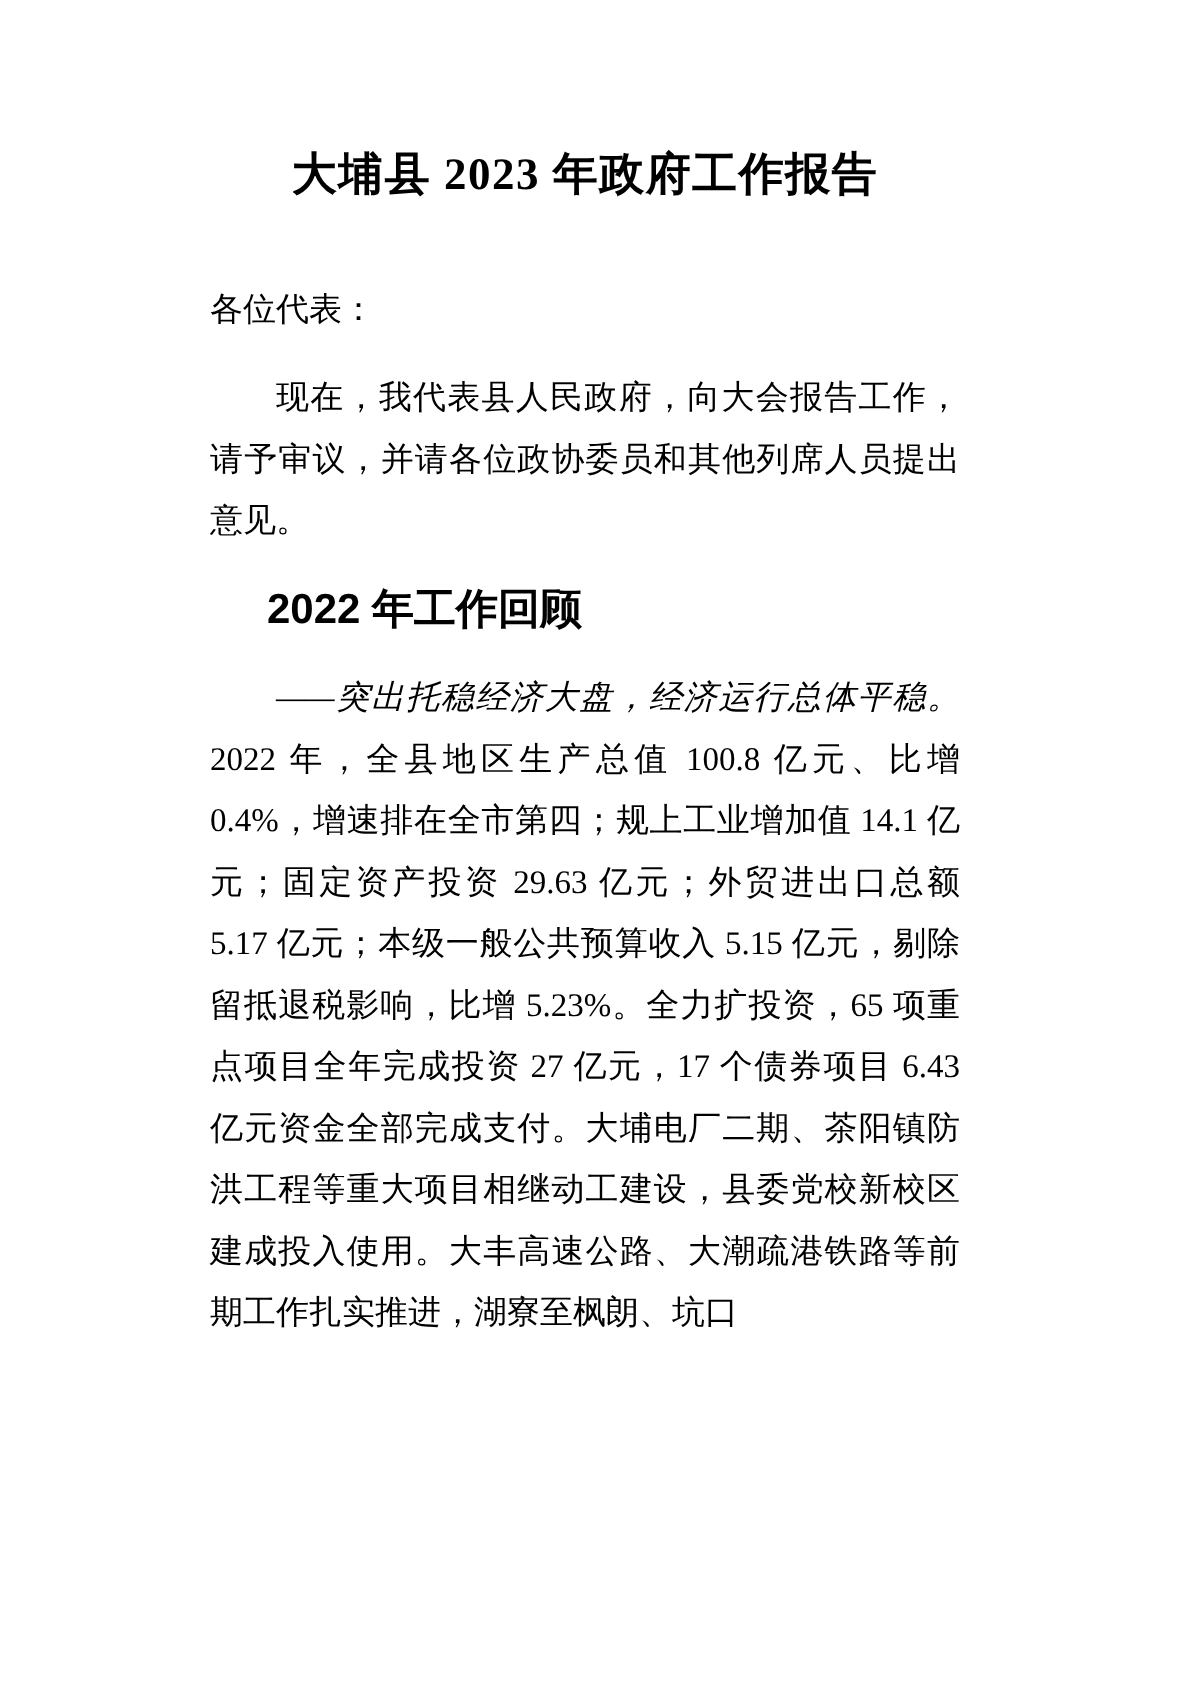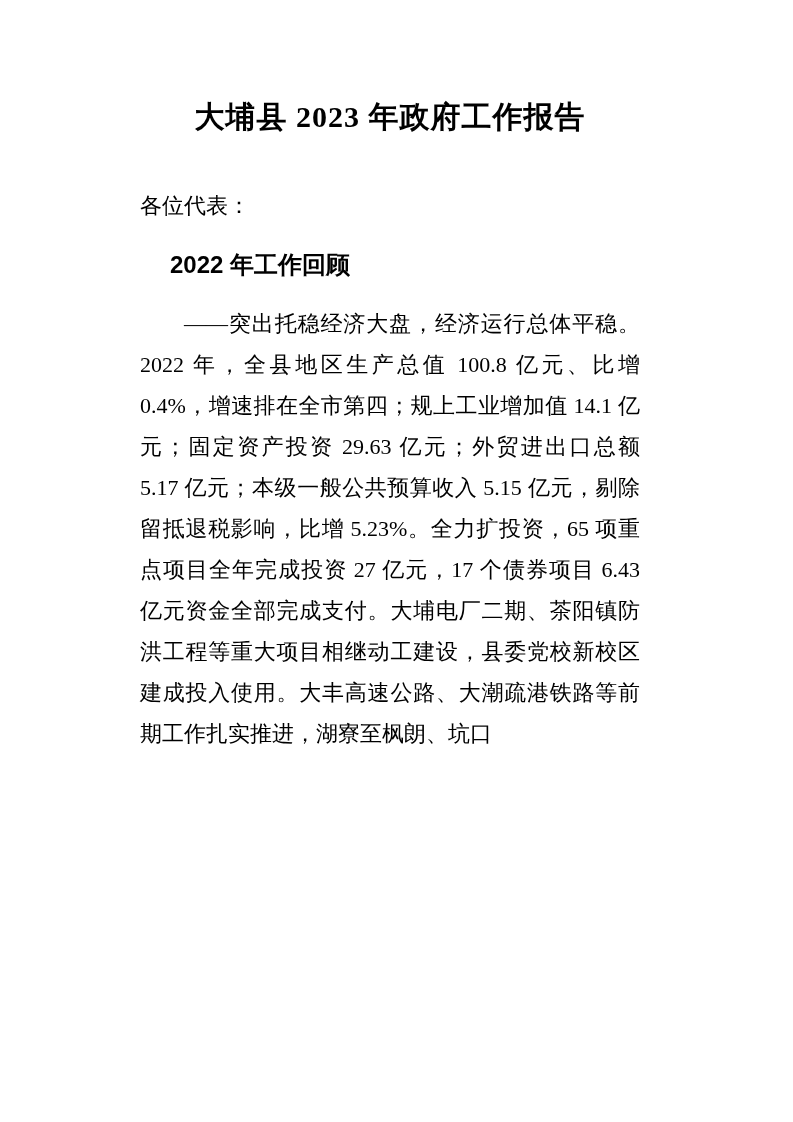--- a/index.html
+++ b/index.html
@@ -39,41 +39,43 @@
     margin: 18px;
   }
   .salutation {
     text-indent: 0;
   }
   .para {
     text-indent: 2em;
   }
   .section-heading {
     margin: 0;
-    font-size: 24px;
+    font-size: 28px;
     line-height: 41px;
     font-weight: bold;
     text-indent: 2em;
     text-align: left;
     font-family: "Liberation Sans", "DejaVu Sans", sans-serif;
   }
   .lead-in {
+    font-style: italic;
   }
 </style>
 </head>
 <body>
 
 <div class="page">
 
   <h1 class="doc-title">大埔县 2023 年政府工作报告</h1>
 
   <div class="body-block">
 
     <p class="salutation">各位代表：</p>
 
+    <p class="para">现在，我代表县人民政府，向大会报告工作，请予审议，并请各位政协委员和其他列席人员提出意见。</p>
 
     <h2 class="section-heading">2022 年工作回顾</h2>
 
 
     <p class="para">
       <span class="lead-in">——突出托稳经济大盘，经济运行总体平稳。</span><span>2022 年，全县地区生产总值 100.8 亿元、比增 0.4%，增速排在全市第四；规上工业增加值 14.1 亿元；固定资产投资 29.63 亿元；外贸进出口总额 5.17 亿元；本级一般公共预算收入 5.15 亿元，剔除留抵退税影响，比增 5.23%。全力扩投资，65 项重点项目全年完成投资 27 亿元，17 个债券项目 6.43 亿元资金全部完成支付。大埔电厂二期、茶阳镇防洪工程等重大项目相继动工建设，县委党校新校区建成投入使用。大丰高速公路、大潮疏港铁路等前期工作扎实推进，湖寮至枫朗、坑口</span>
     </p>
 
   </div>
 

